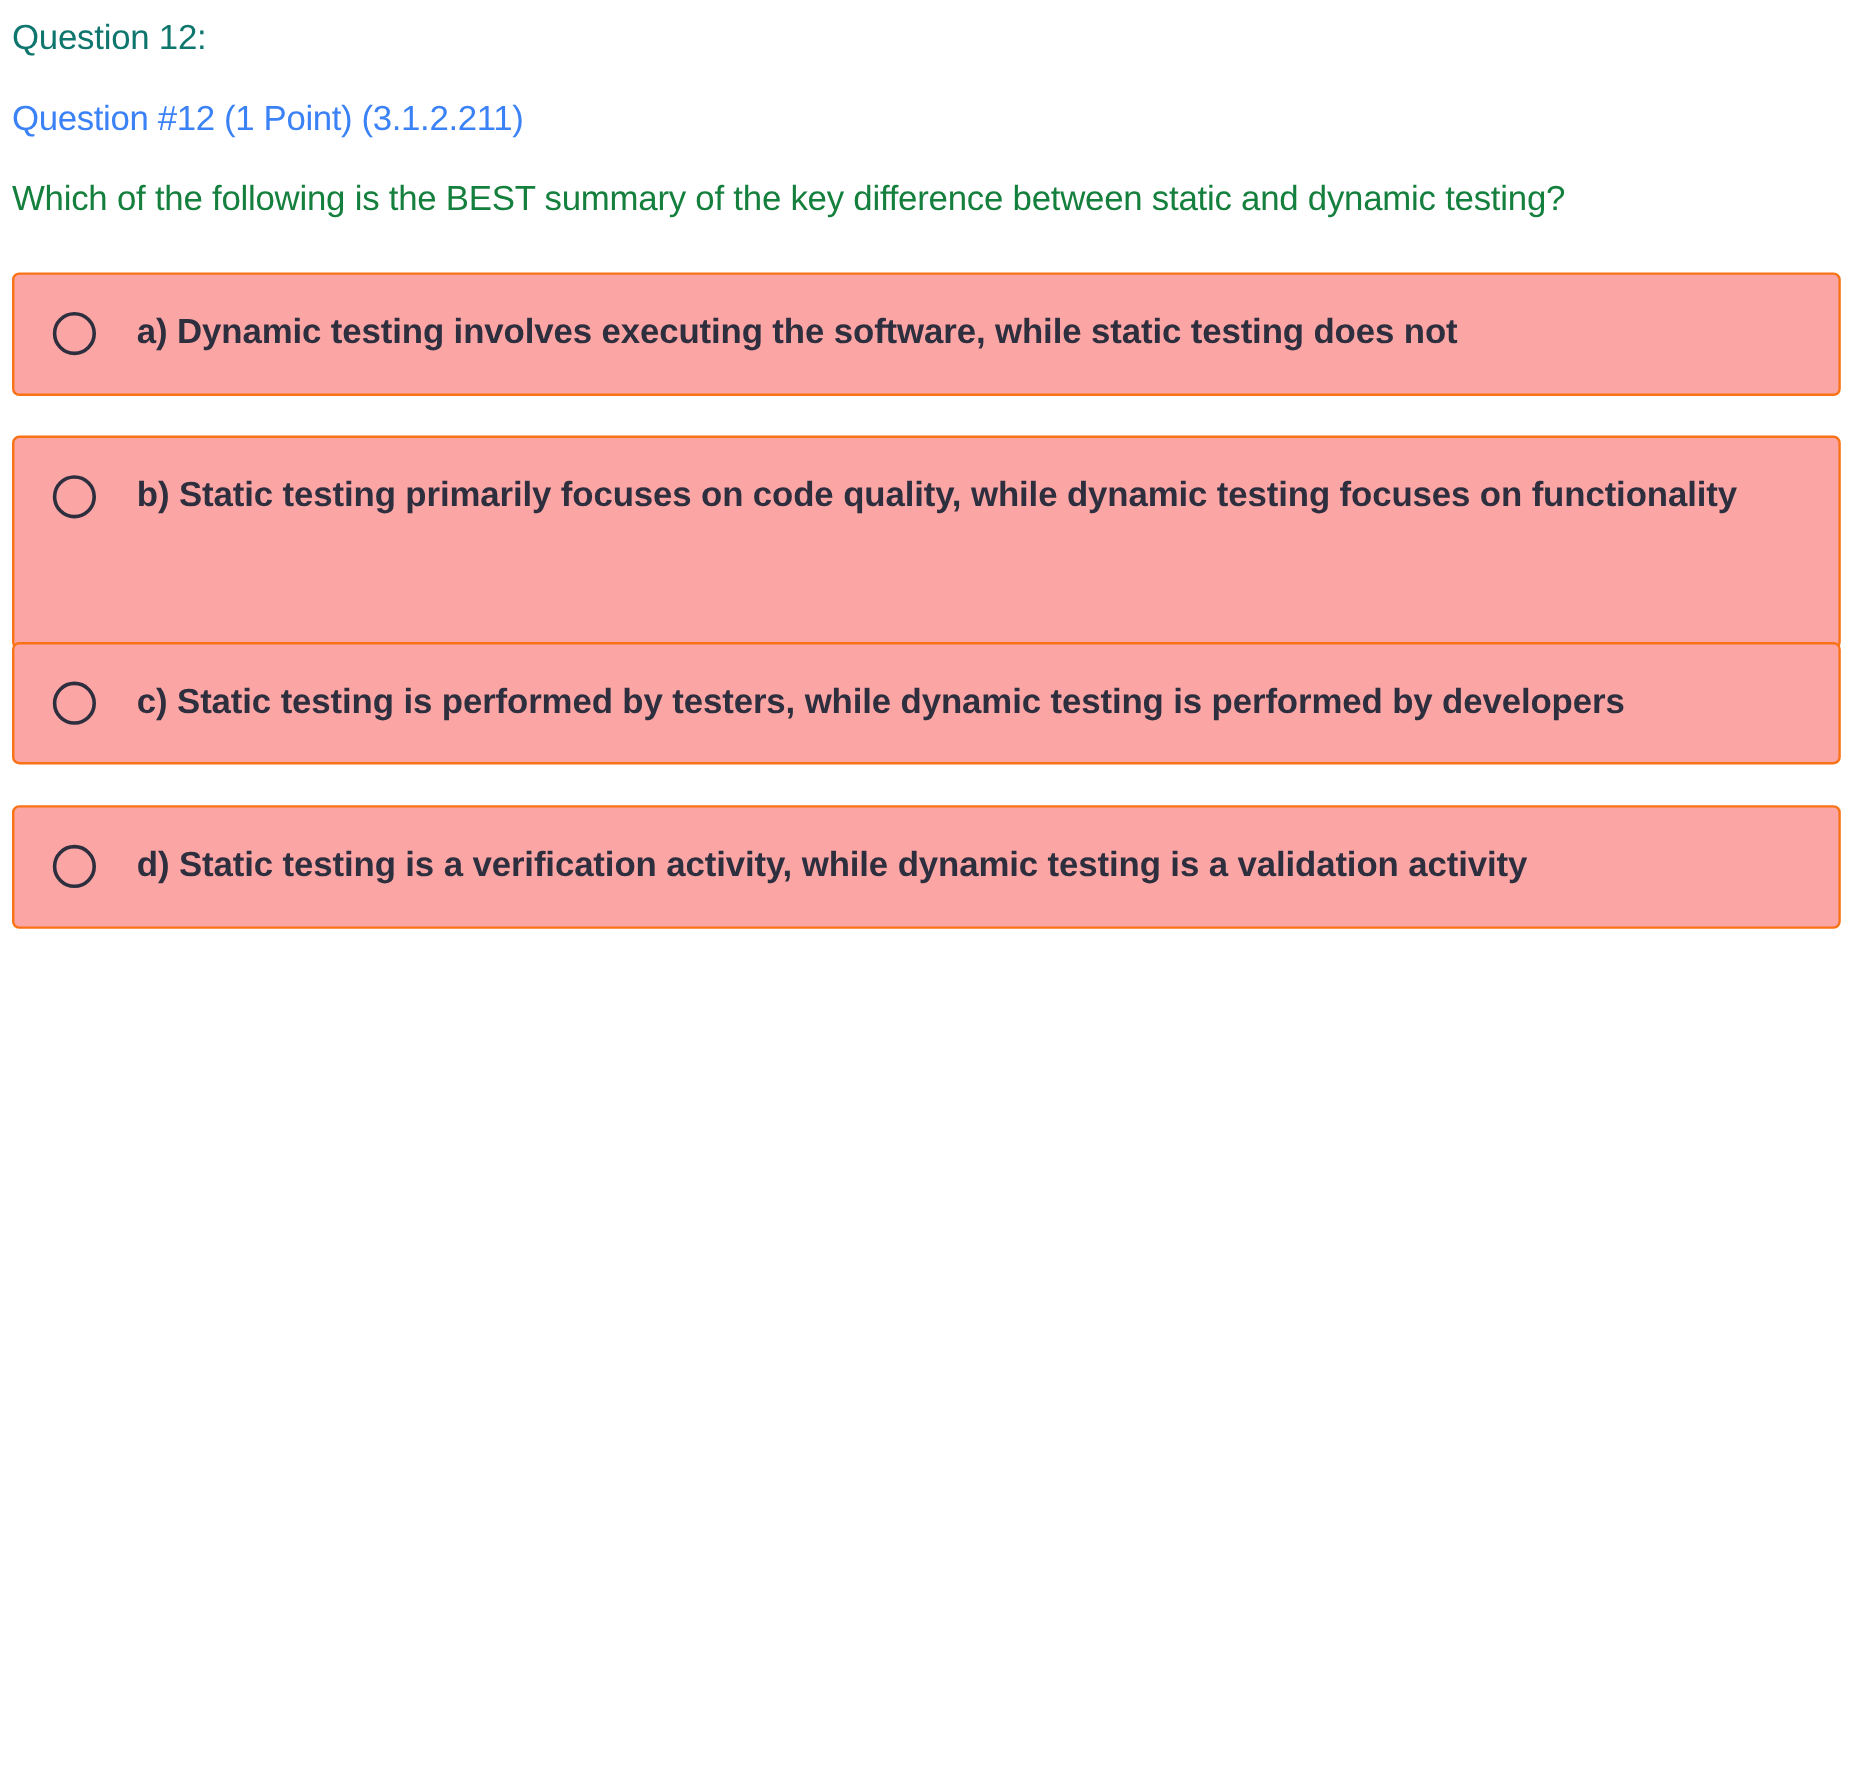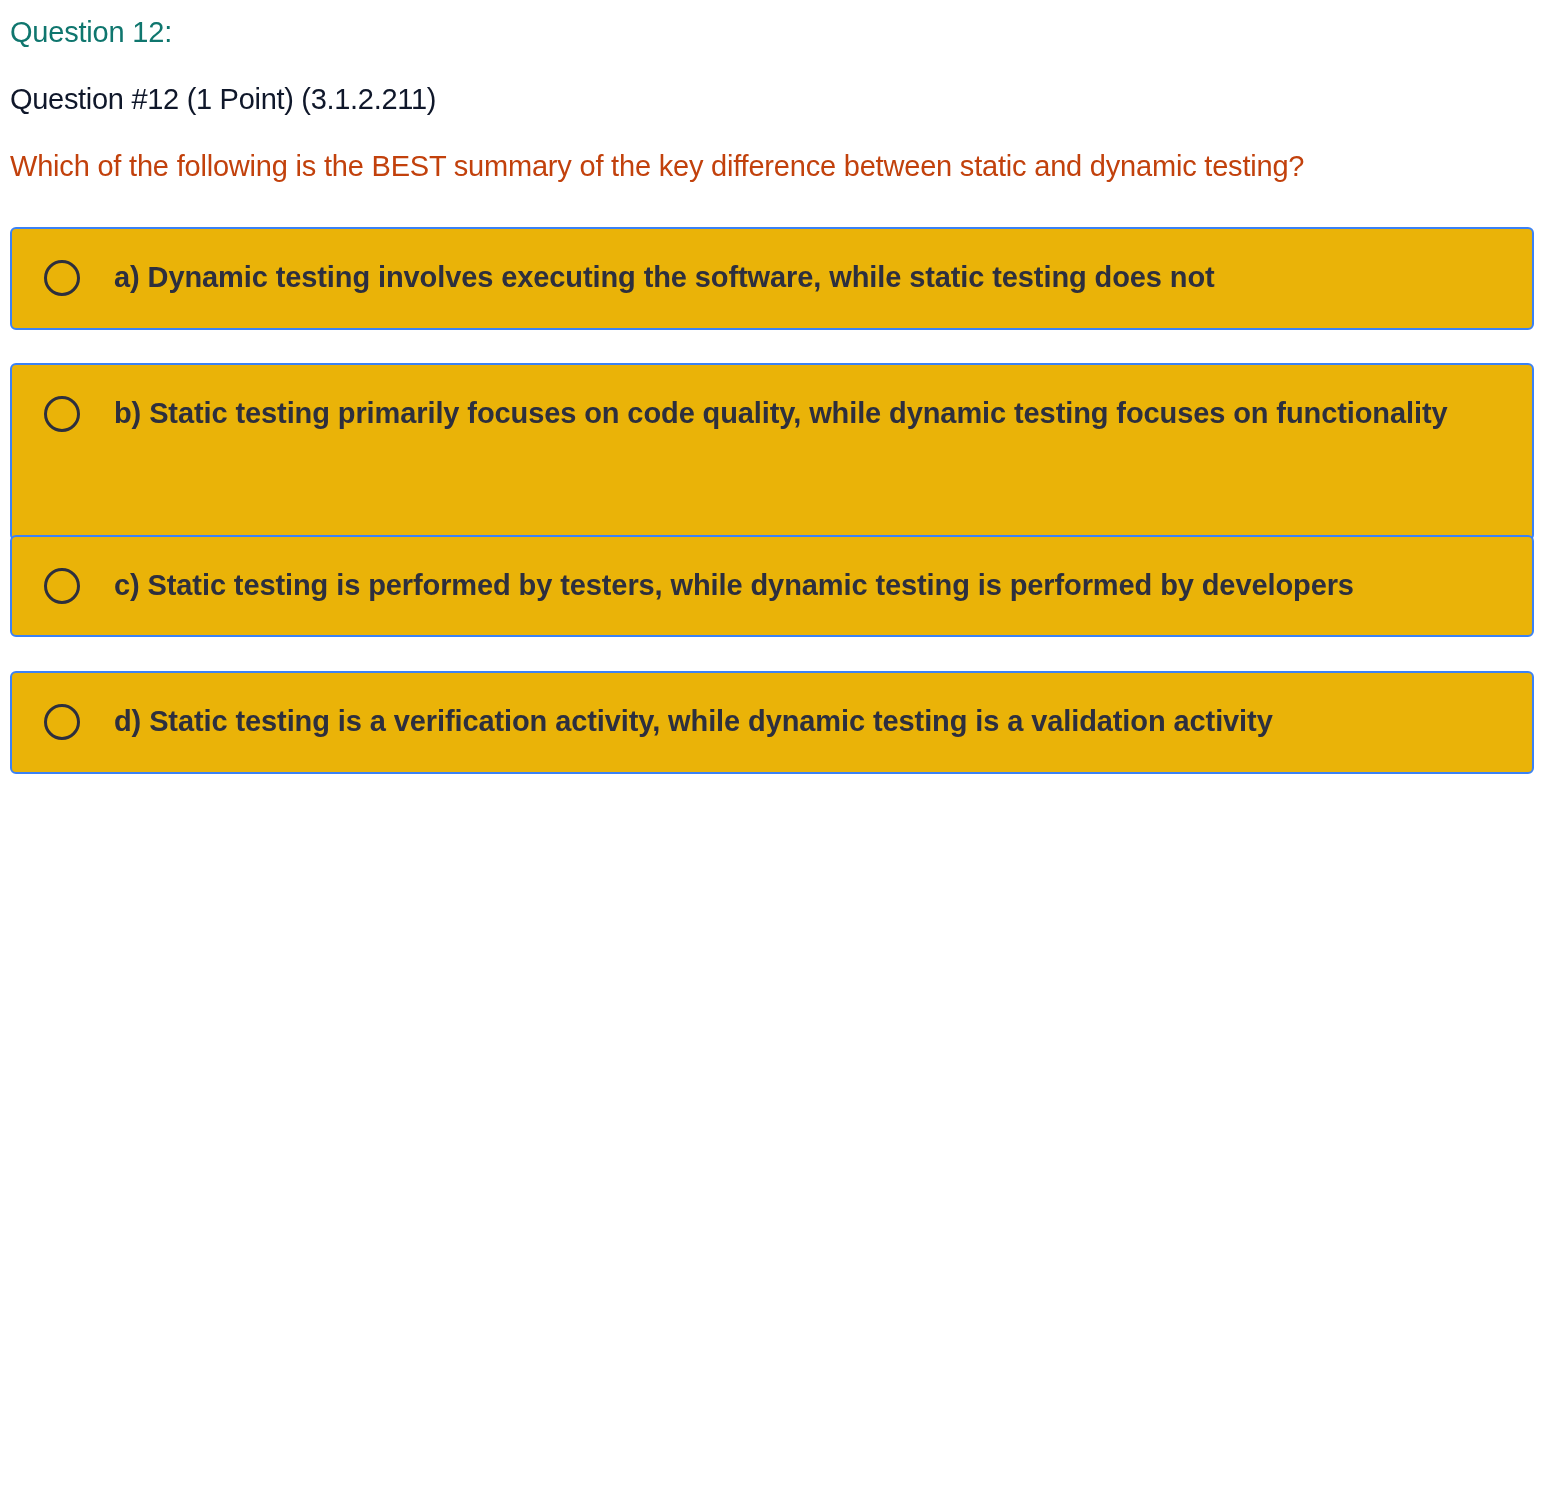--- a/index.html
+++ b/index.html
@@ -29,42 +29,42 @@
       color: #0f766e;
       letter-spacing: -0.2px;
       white-space: nowrap;
     }
     .q-heading {
       position: absolute;
       top: 83px;
       left: 0;
       font-size: 29px;
       font-weight: 400;
-      color: #0f172a;
+      color: #3b82f6;
       letter-spacing: -0.3px;
       white-space: nowrap;
     }
     .q-prompt {
       position: absolute;
       top: 150px;
       left: 0;
       font-size: 29px;
       font-weight: 300;
-      color: #c2410c;
+      color: #15803d;
       letter-spacing: -0.2px;
       white-space: nowrap;
       text-align: center;
     }
     .option {
       position: absolute;
       left: 0;
       width: 1524px;
-      border: 2px solid #3b82f6;
+      border: 2px solid #f97316;
       border-radius: 6px;
-      background: #eab308;
+      background: #fca5a5;
       box-sizing: border-box;
       cursor: pointer;
     }
     .radio {
       position: absolute;
       left: 32px;
       width: 36px;
       height: 36px;
       border: 3px solid #2d2f3e;
       border-radius: 50%;

